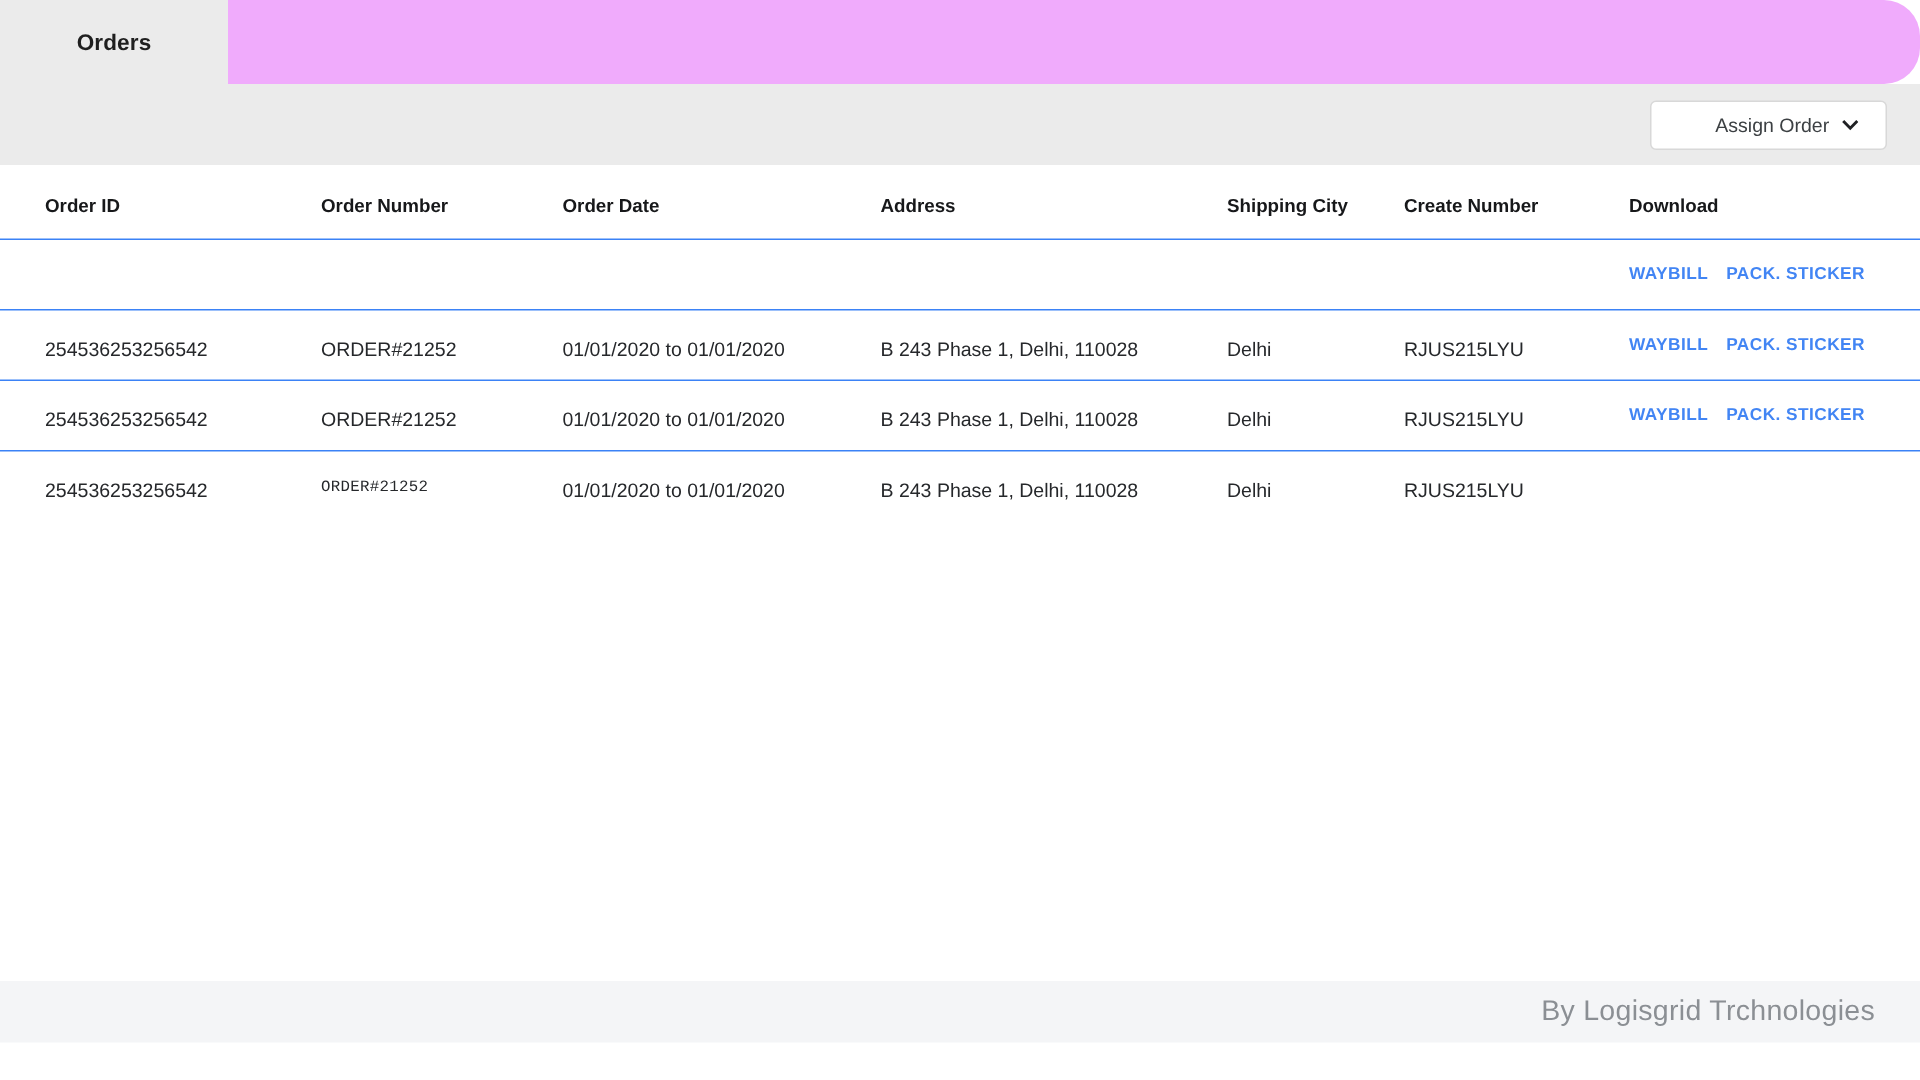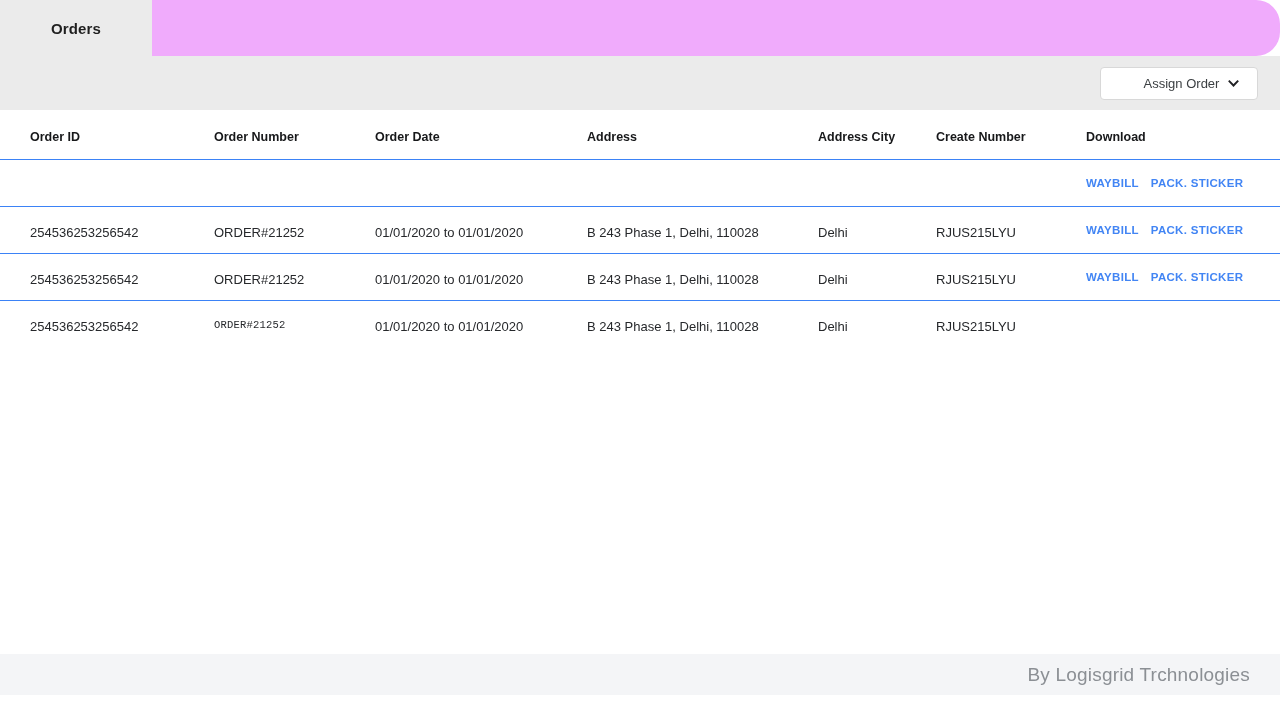--- a/index.html
+++ b/index.html
@@ -193,21 +193,21 @@
     </div>
   </div>
 
   <div class="table">
 
     <div class="row head">
       <div class="cell c-id">Order ID</div>
       <div class="cell c-num">Order Number</div>
       <div class="cell c-date">Order Date</div>
       <div class="cell c-addr">Address</div>
-      <div class="cell c-city">Address City</div>
+      <div class="cell c-city">Shipping City</div>
       <div class="cell c-way">Create Number</div>
       <div class="cell c-dl">Download</div>
     </div>
 
     <div class="row body">
       <div class="cell c-id">254536253256542</div>
       <div class="cell c-num">ORDER#21252</div>
       <div class="cell c-date">01/01/2020 to 01/01/2020</div>
       <div class="cell c-addr">B 243 Phase 1, Delhi, 110028</div>
       <div class="cell c-city">Delhi</div>

